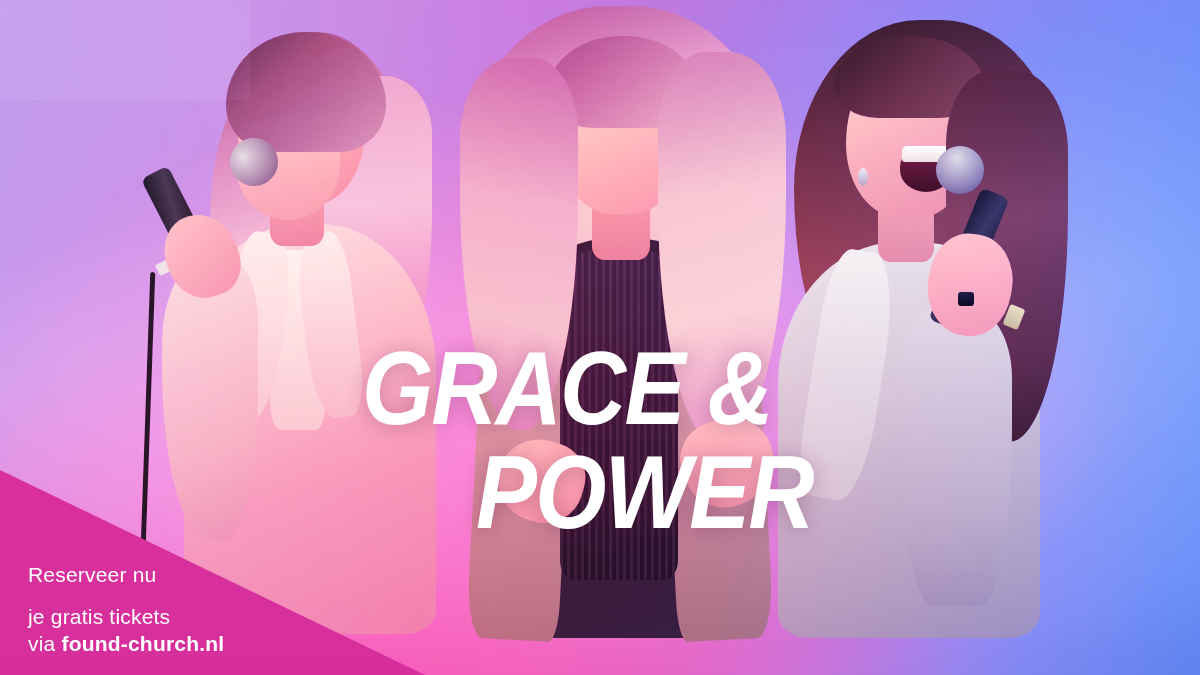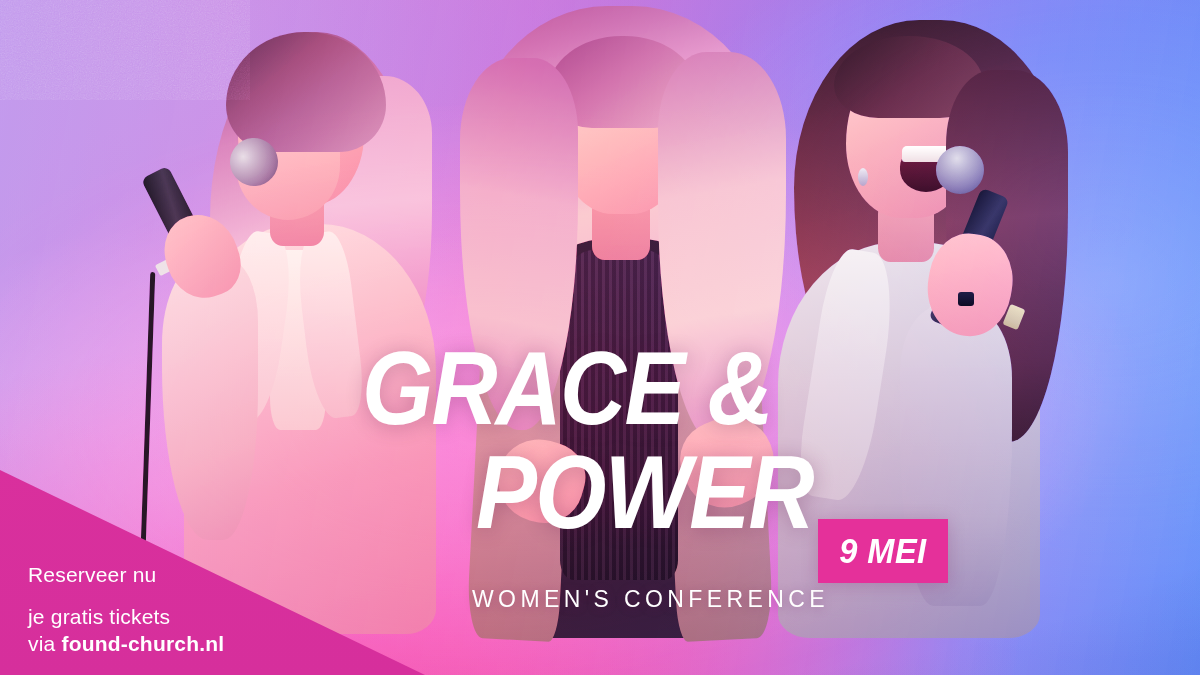--- a/index.html
+++ b/index.html
@@ -412,25 +412,21 @@
   </svg>
 
   <div class="wedge"></div>
 
   <div class="title-block">
 
     <div class="tl" id="line1">GRACE &amp;</div>
 
     <div class="tl" id="line2">POWER</div>
 
-    <div id="subtitle">WOMEN'S CONFERENCE</div>
-
-    <div id="date-badge">
-      <span class="dlabel">9 MEI</span>
-    </div>
+
 
     <div class="cta" id="cta1">Reserveer nu</div>
 
     <div class="cta" id="cta2">je gratis tickets</div>
 
     <div class="cta" id="cta3">
       <span>via </span><span class="url">found-church.nl</span>
     </div>
 
   </div>

